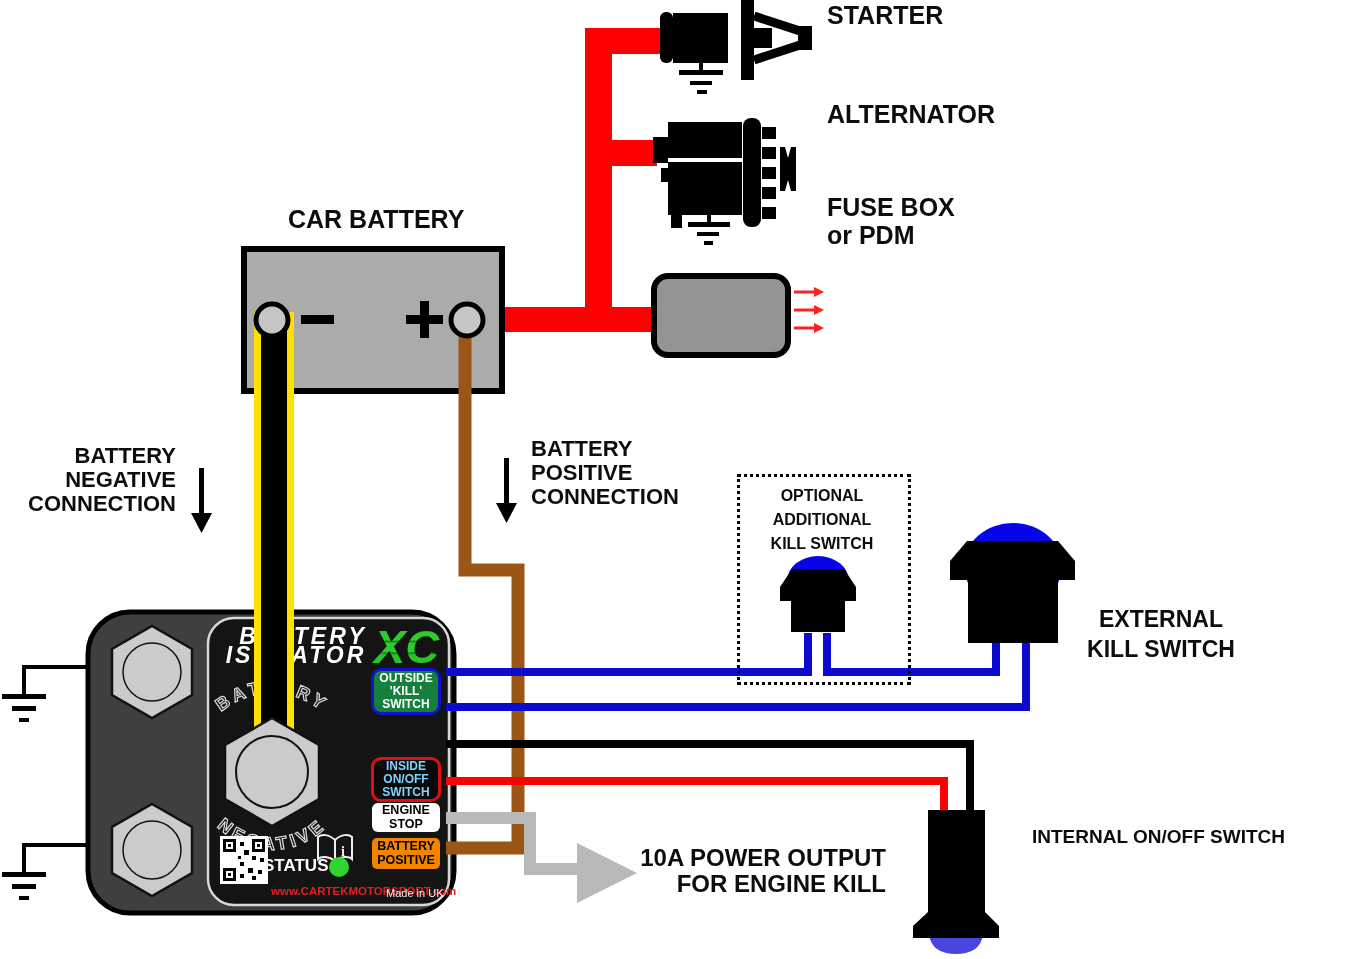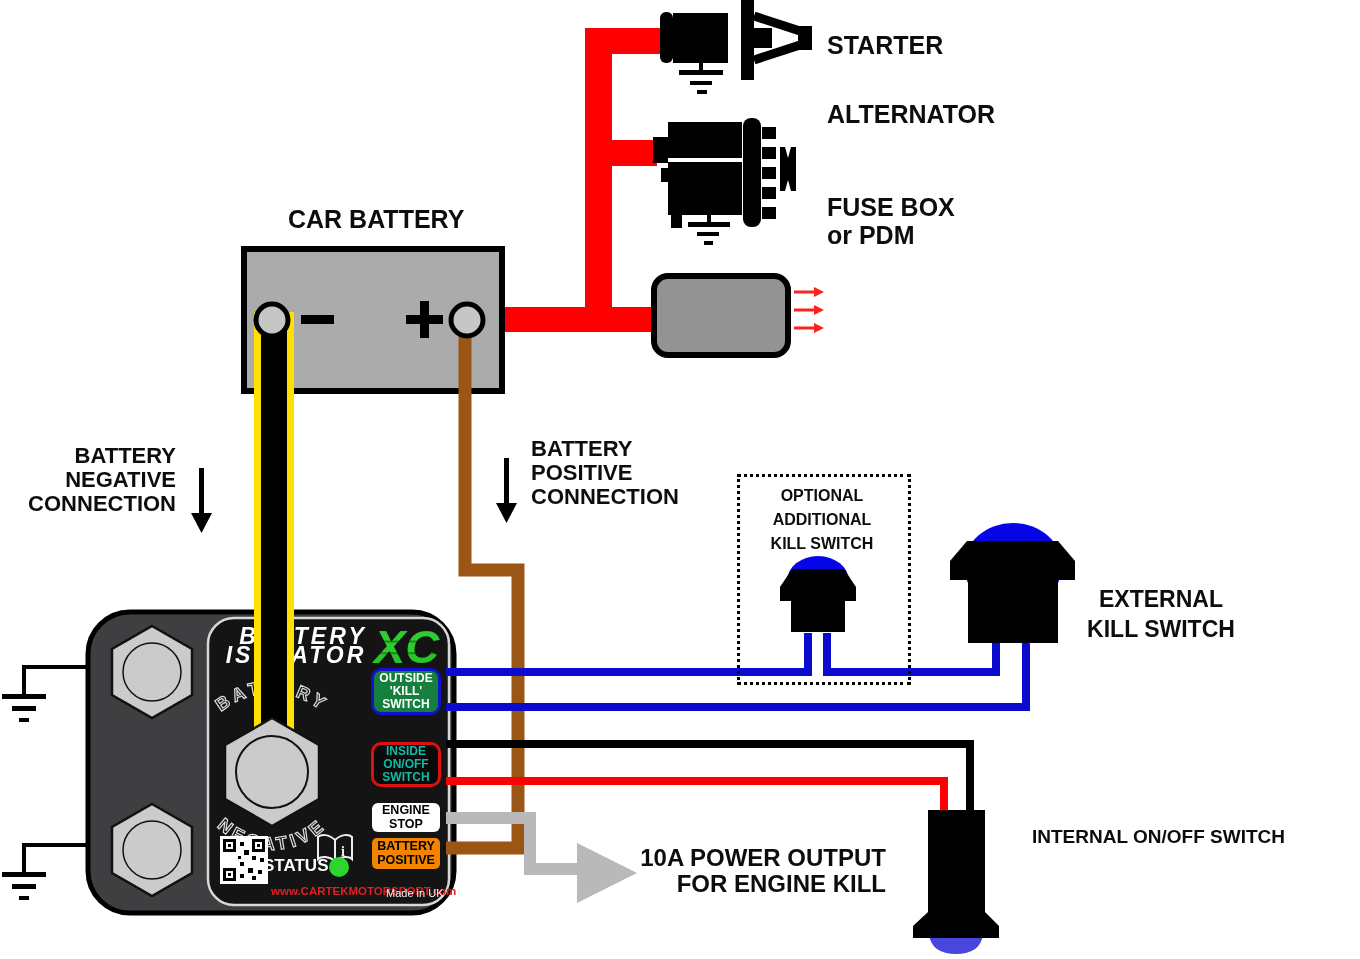--- a/index.html
+++ b/index.html
@@ -8,21 +8,21 @@
   .canvas svg{position:absolute;left:0;top:0;}
   .lbl{position:absolute;font-weight:bold;color:#0d0d0d;white-space:nowrap;}
   .lbl span{display:block;}
   .sz25{font-size:25px;line-height:28px;}
   .sz22{font-size:22px;line-height:24px;}
   .devbox{position:absolute;box-sizing:border-box;display:flex;flex-direction:column;
           justify-content:center;align-items:center;text-align:center;font-weight:bold;
           border-radius:10px;}
   .devbox span{display:block;}
   .kill-outside{border:3px solid #1111cc;background:#15803d;color:#fff;font-size:12px;line-height:13px;}
-  .kill-inside{border:3px solid #dd1111;background:#0a0a0a;color:#14b8a6;font-size:12px;line-height:13px;}
+  .kill-inside{border:3px solid #dd1111;background:#0a0a0a;color:#7dd3fc;font-size:12px;line-height:13px;margin-top:15px;}
   .engine-stop{background:#ffffff;color:#000;font-size:12.5px;line-height:13.5px;border-radius:6px;}
   .batt-pos{background:#f28400;color:#000;font-size:12.5px;line-height:13.5px;border-radius:5px;}
   .dottedbox{position:absolute;border:3px dotted #000;background:transparent;}
   .white-lbl{position:absolute;font-weight:bold;color:#fff;}
 </style>
 </head>
 <body>
 
 <div class="canvas">
 
@@ -235,21 +235,21 @@
   <g fill="#000">
     <rect x="199" y="468" width="5" height="46"></rect>
     <polygon points="191,513 212,513 201.5,533"></polygon>
   </g>
   <g fill="#000">
     <rect x="504" y="458" width="5" height="46"></rect>
     <polygon points="496,503 517,503 506.5,523"></polygon>
   </g>
 </svg>
 
-<div class="lbl sz25" style="left:827px;top:31px;text-align:right;">STARTER</div>
+<div class="lbl sz25" style="left:827px;top:1px;text-align:right;">STARTER</div>
 <div class="lbl sz25" style="left:827px;top:100px;">ALTERNATOR</div>
 <div class="lbl sz25" style="left:827px;top:193px;">
   <span>FUSE BOX</span>
   <span>or PDM</span>
 </div>
 <div class="lbl sz25" style="left:288px;top:205px;">CAR BATTERY</div>
 
 <div class="lbl sz22" style="left:8px;top:444px;width:168px;text-align:right;">
   <span>BATTERY</span>
   <span>NEGATIVE</span>
@@ -261,21 +261,21 @@
   <span>CONNECTION</span>
 </div>
 
 <div class="dottedbox" style="left:737px;top:474px;width:168px;height:205px;"></div>
 <div class="lbl" style="left:742px;top:484px;width:160px;text-align:center;font-size:16px;line-height:24px;">
   <span>OPTIONAL</span>
   <span>ADDITIONAL</span>
   <span>KILL SWITCH</span>
 </div>
 
-<div class="lbl" style="left:1083px;top:584px;width:156px;text-align:center;font-size:23px;line-height:30px;">
+<div class="lbl" style="left:1083px;top:604px;width:156px;text-align:center;font-size:23px;line-height:30px;">
   <span>EXTERNAL</span>
   <span>KILL SWITCH</span>
 </div>
 
 <div class="lbl" style="left:1032px;top:826px;font-size:19px;">INTERNAL ON/OFF SWITCH</div>
 
 <div class="lbl" style="left:638px;top:845px;width:248px;text-align:right;font-size:24px;line-height:26px;">
   <span>10A POWER OUTPUT</span>
   <span>FOR ENGINE KILL</span>
 </div>

